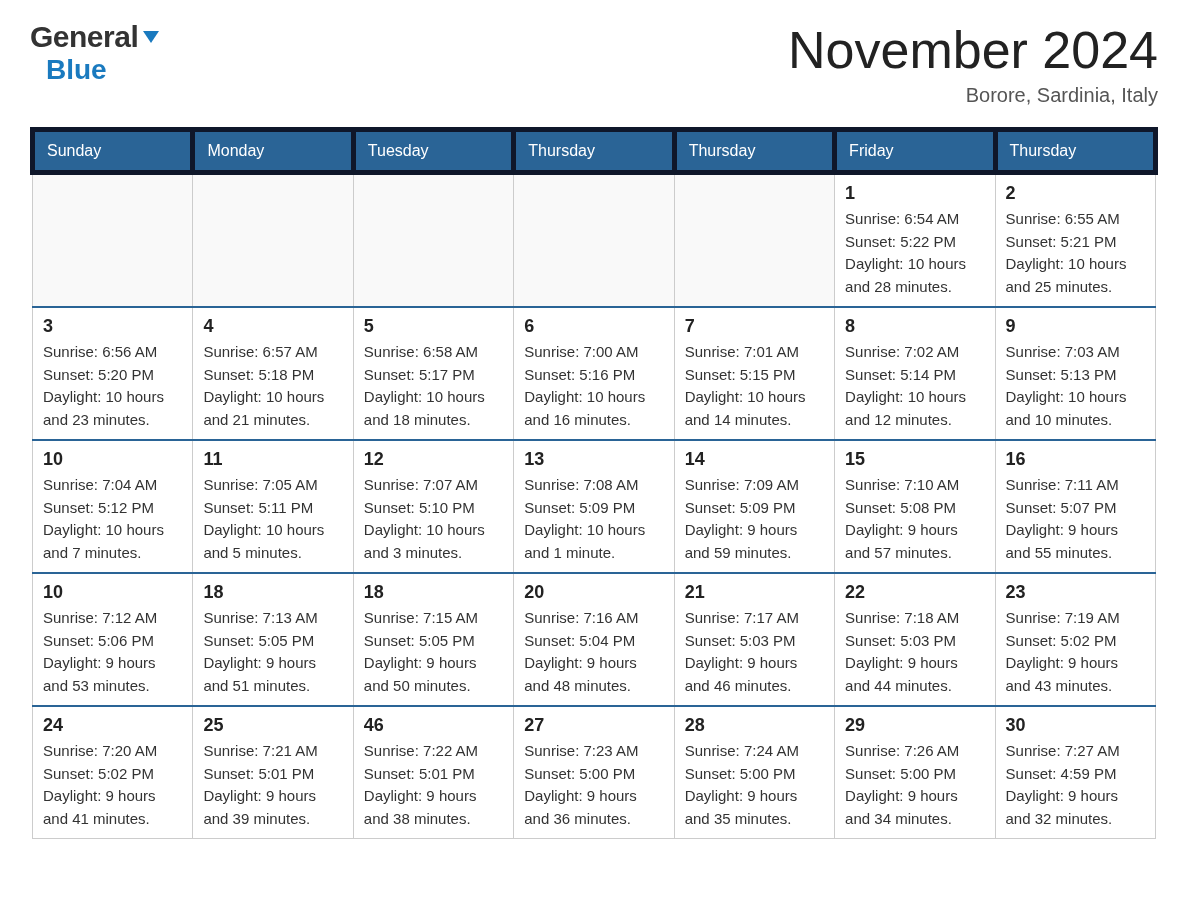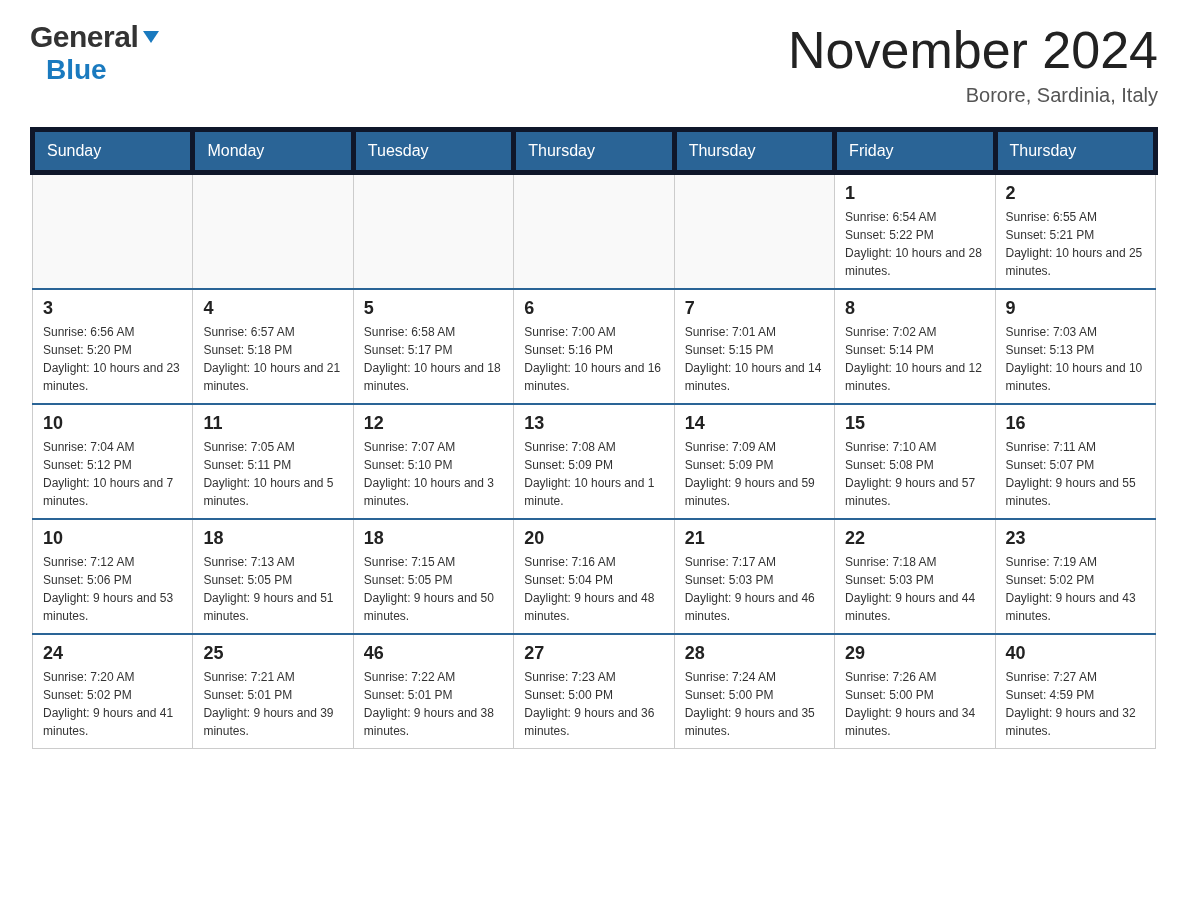--- a/index.html
+++ b/index.html
@@ -67,21 +67,21 @@
       border-top: 2px solid #2a6496;
     }
     .day-number {
       font-size: 18px;
       font-weight: bold;
       color: #222;
       display: block;
       margin-bottom: 4px;
     }
     .day-info {
-      font-size: 12px;
+      font-size: 15px;
       color: #333;
       line-height: 1.5;
     }
     .empty-cell {
       background: #f9f9f9;
     }
     
     .logo-row {
       display: flex;
       align-items: center;
@@ -254,18 +254,18 @@
         </td>
         <td>
           <span class="day-number">28</span>
           <div class="day-info">Sunrise: 7:24 AM<br>Sunset: 5:00 PM<br>Daylight: 9 hours and 35 minutes.</div>
         </td>
         <td>
           <span class="day-number">29</span>
           <div class="day-info">Sunrise: 7:26 AM<br>Sunset: 5:00 PM<br>Daylight: 9 hours and 34 minutes.</div>
         </td>
         <td>
-          <span class="day-number">40</span>
+          <span class="day-number">30</span>
           <div class="day-info">Sunrise: 7:27 AM<br>Sunset: 4:59 PM<br>Daylight: 9 hours and 32 minutes.</div>
         </td>
       </tr>
     </tbody>
 </table>
 
 </body></html>

